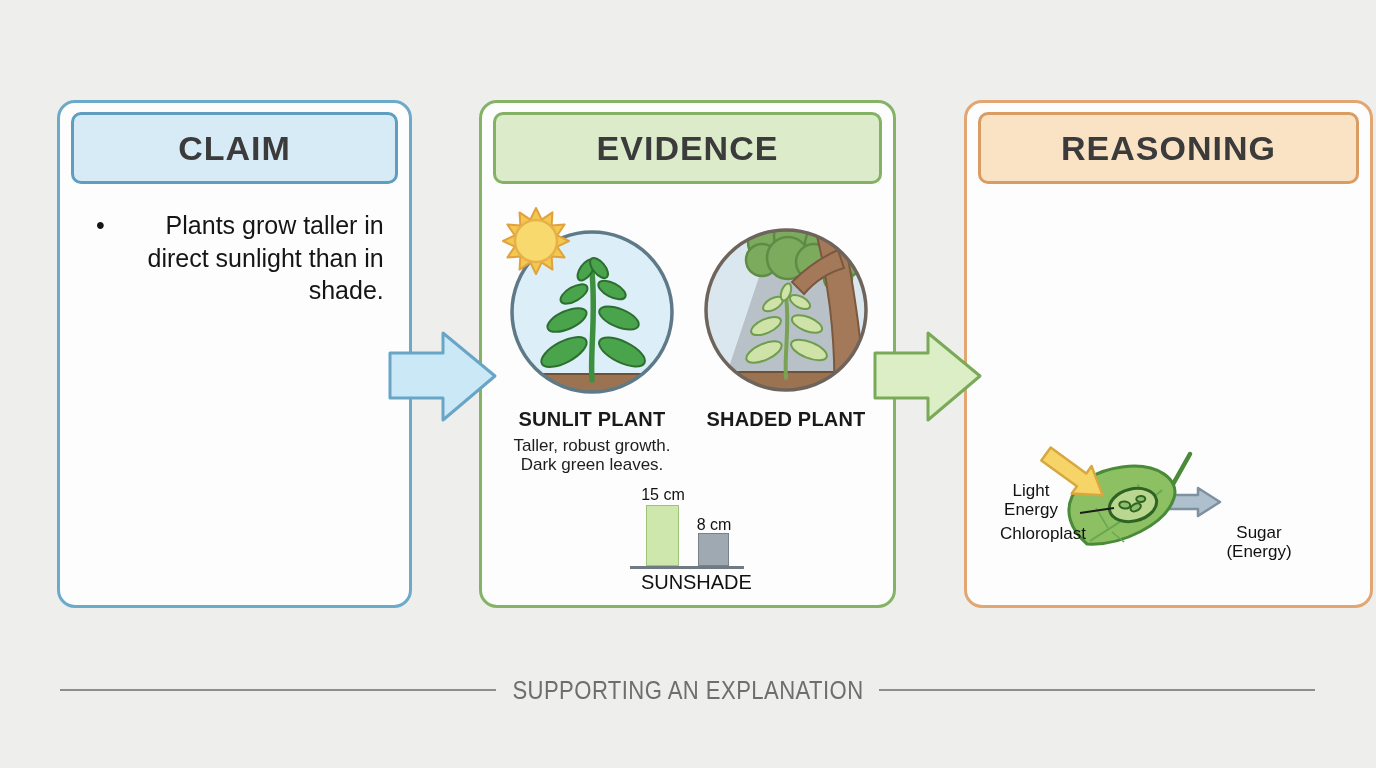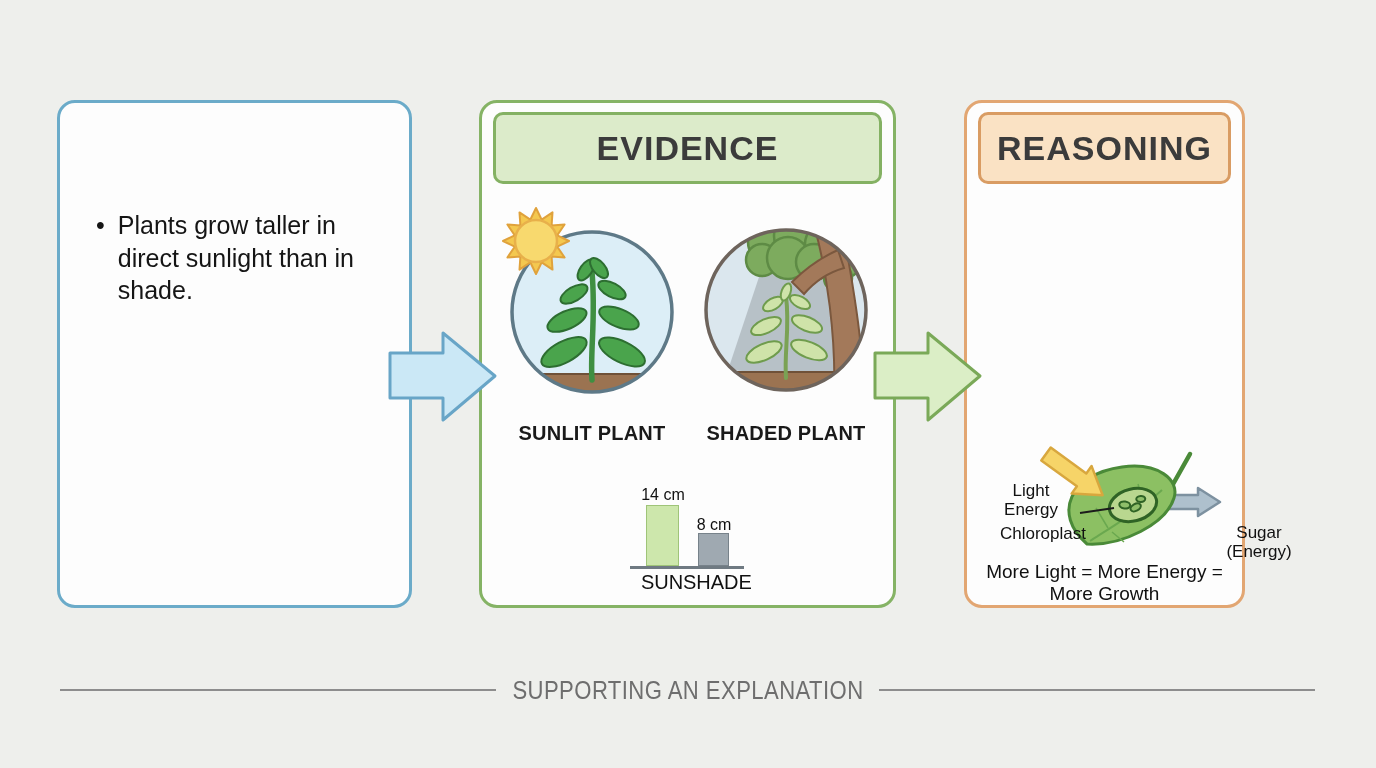--- a/index.html
+++ b/index.html
@@ -14,46 +14,46 @@
   .panel {
     position: absolute;
     top: 100px;
     height: 508px;
     background: #fdfdfd;
     border-radius: 18px;
     border: 3px solid;
   }
   .panel.claim     { left: 57px;  width: 355px; border-color: #6babc9; }
   .panel.evidence  { left: 479px; width: 417px; border-color: #85b365; }
-  .panel.reasoning { left: 964px; width: 281px; border-color: #e2a672; }
+  .panel.reasoning { left: 964px; width: 409px; border-color: #e2a672; }
   .panel-header {
     position: absolute;
     left: 11px; right: 11px; top: 9px; height: 72px;
     border: 3px solid;
     border-radius: 10px;
     display: flex; align-items: center; justify-content: center;
     font-size: 34px; font-weight: bold; letter-spacing: 1px;
     color: #3b3b3b;
   }
   .claim .panel-header     { background: #d6ebf6; border-color: #5f9ec0; }
   .evidence .panel-header  { background: #dcebca; border-color: #84b163; }
   .reasoning .panel-header { background: #fae2c4; border-color: #d99c63; }
 
   
   .claim-body {
     position: absolute; left: 36px; top: 106px; width: 292px;
     display: flex; gap: 13px;
     font-size: 25px; line-height: 32.5px; color: #151515;
   }
   .claim-body .marker { flex: 0 0 auto; }
-  .claim-body .txt { width: 266px; }
+  .claim-body .txt { width: 266px; text-align: right; }
 
   
   .ev-illustration { position: absolute; left: 0; top: 97px; width: 411px; height: 200px; }
-  .ev-col { position: absolute; top: 319px; width: 200px; text-align: center; }
+  .ev-col { position: absolute; top: 305px; width: 200px; text-align: center; }
   .ev-col.c1 { left: 10px; }
   .ev-col.c2 { left: 204px; }
   .ev-heading { font-size: 20px; font-weight: bold; color: #1a1a1a; letter-spacing: .2px; }
   .ev-desc { margin-top: 5px; font-size: 17px; line-height: 19px; color: #1e1e1e; }
 
   
   .bar { position: absolute; bottom: 39px; border: 1px solid; }
   .bar.sun   { left: 164px; width: 33px; border-color: #9fc478; }
   .bar.shade { left: 216px; width: 31px; border-color: #77828a; }
   .bar-label { position: absolute; width: 60px; text-align: center; font-size: 16px; color: #111; }
@@ -88,20 +88,23 @@
     transform: scaleX(.85);
   }
   .footer-line { position: absolute; top: 689px; height: 2px; background: #8d8d8d; }
   .footer-line.l { left: 60px;  width: 436px; }
   .footer-line.r { left: 879px; width: 436px; }
 </style>
 </head>
 <body>
 
 <section class="panel claim">
+  <div class="panel-header">
+    <span>CLAIM</span>
+  </div>
   <div class="claim-body">
     <span class="marker">•</span>
     <span class="txt">Plants grow taller in direct sunlight than in shade.</span>
   </div>
 </section>
 
 <svg class="flow-arrow blue" viewBox="0 0 116 94">
   <polygon points="4,23 57,23 57,3 109,46 57,90 57,68 4,68" fill="#cbe8f6" stroke="#68a5c7" stroke-width="3" stroke-linejoin="round"></polygon>
 </svg>
 
@@ -173,26 +176,30 @@
           <path d="M 330 18 L 360 24 C 368 70 376 110 379 150 L 382 196 L 352 196 C 354 140 346 72 330 18 Z" fill="#a3795a" stroke="#7b583e" stroke-width="2"></path>
           <path d="M 356 50 C 338 58 322 70 310 82 L 322 94 C 334 80 348 72 362 68 Z" fill="#a3795a" stroke="#7b583e" stroke-width="2"></path>
         </g>
       </g>
       <circle cx="304" cy="110" r="80" fill="none" stroke="#6e645c" stroke-width="3.5"></circle>
     </g>
   </svg>
 
   <div class="ev-col c1">
     <div class="ev-heading">SUNLIT PLANT</div>
+    <div class="ev-desc">
+      <div>Taller, robust growth.</div>
+      <div>Dark green leaves.</div>
+    </div>
   </div>
   <div class="ev-col c2">
     <div class="ev-heading">SHADED PLANT</div>
   </div>
 
-  <div class="bar-label v1">14 cm</div>
+  <div class="bar-label v1">15 cm</div>
   <div class="bar-label v2">8 cm</div>
   <div class="bar sun" style="height: 61px; background: rgb(205, 231, 172);"></div>
   <div class="bar shade" style="height: 33px; background: rgb(159, 169, 177);"></div>
   <div class="baseline"></div>
   <div class="tick t1">SUN</div>
   <div class="tick t2">SHADE</div>
 </section>
 
 <svg class="flow-arrow green" viewBox="0 0 116 94">
   <polygon points="4,23 57,23 57,3 109,46 57,90 57,68 4,68" fill="#dbeec6" stroke="#7aa958" stroke-width="3" stroke-linejoin="round"></polygon>
@@ -235,18 +242,17 @@
 
   <div class="dg-label dg-light">
     <div>Light</div>
     <div>Energy</div>
   </div>
   <div class="dg-label dg-chloro">Chloroplast</div>
   <div class="dg-label dg-sugar">
     <div>Sugar</div>
     <div>(Energy)</div>
   </div>
-  <div class="dg-formula">More Light = More Energy = More Growth</div>
 </section>
 
 <div class="footer-line l"></div>
 <div class="footer-label">SUPPORTING AN EXPLANATION</div>
 <div class="footer-line r"></div>
 
 </body></html>

